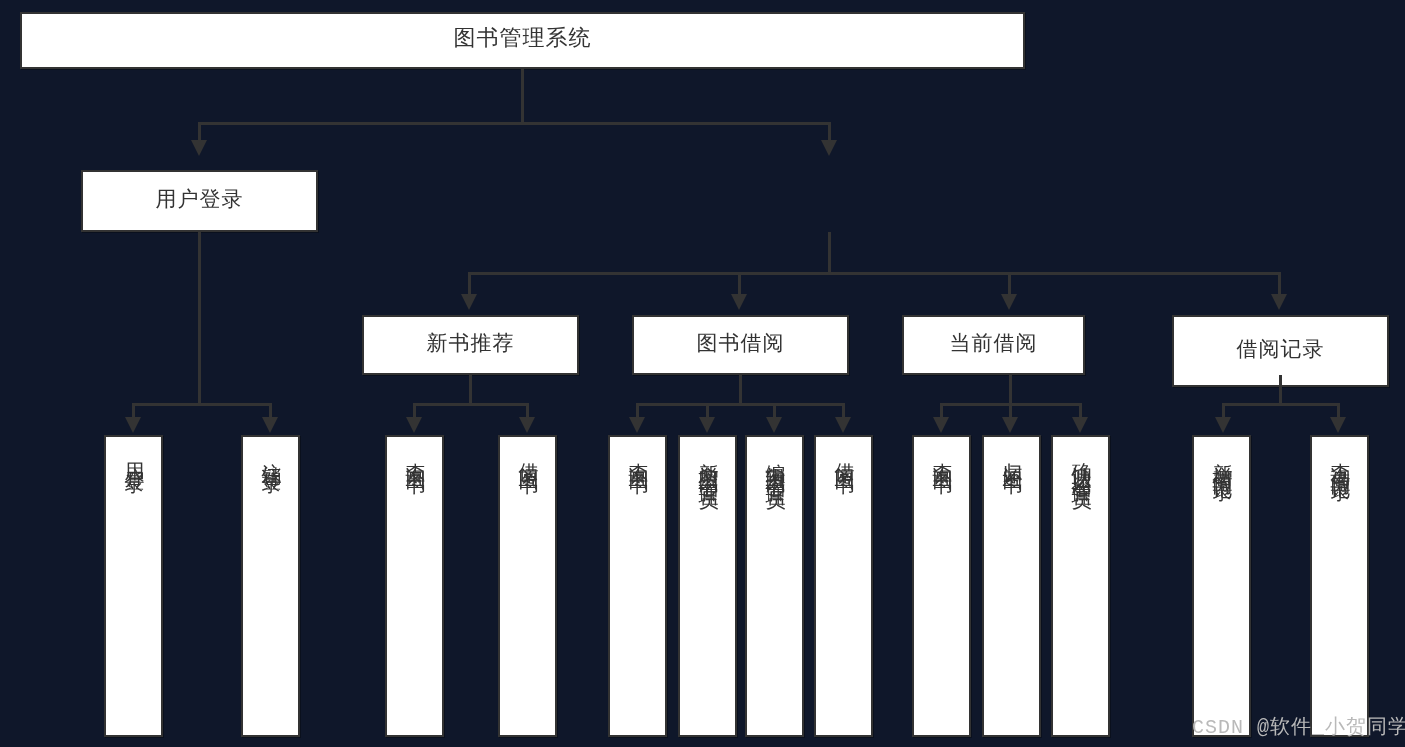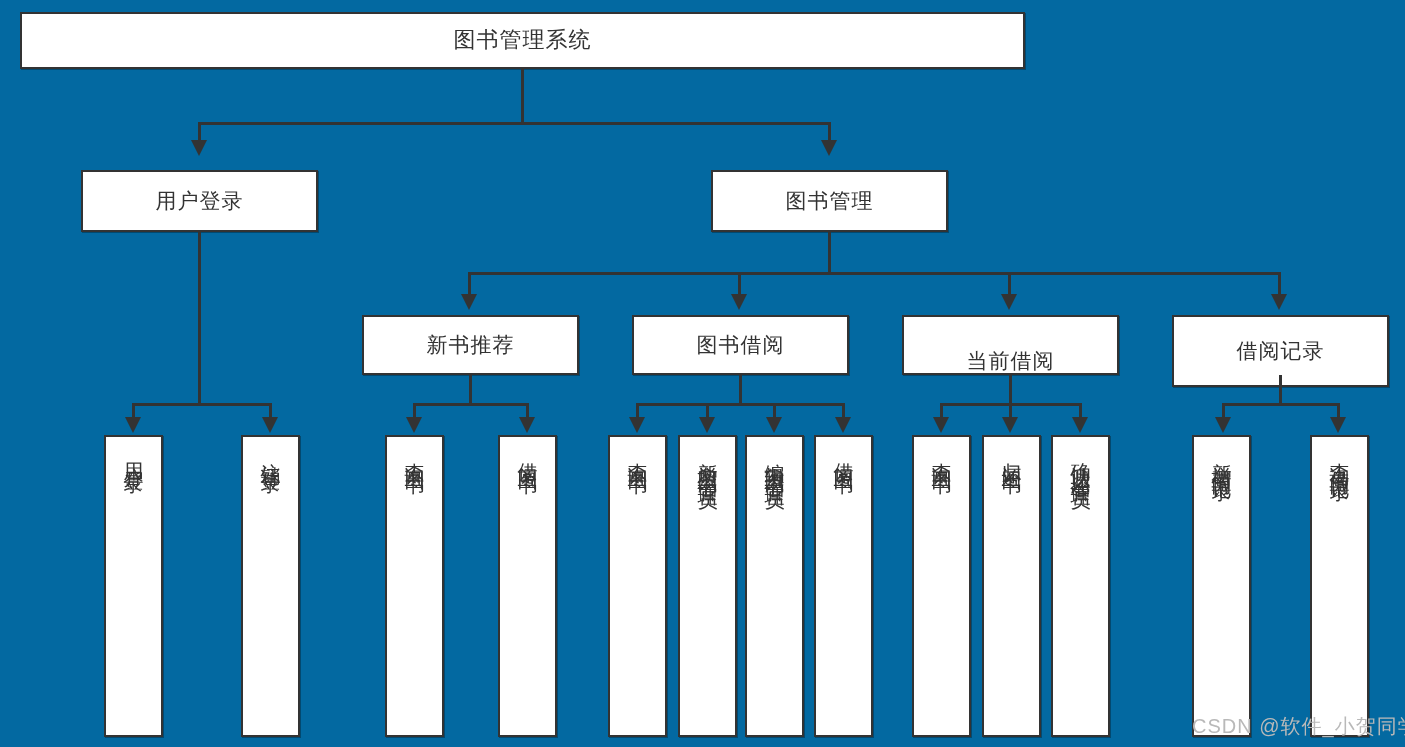--- a/index.html
+++ b/index.html
@@ -7,22 +7,23 @@
     padding: 0;
     background: #ffffff;
   }
   body {
     font-family: "Liberation Sans", "DejaVu Sans", sans-serif;
   }
   #canvas {
     position: relative;
     width: 1405px;
     height: 747px;
-    background: #0369a1;
+    background: #0f172a;
     overflow: hidden;
+    font-family: Liberation Mono, monospace;
   }
   .node {
     position: absolute;
     box-sizing: border-box;
     border: 2px solid #333333;
     background: #ffffff;
     display: flex;
     align-items: center;
     justify-content: center;
     color: #333333;
@@ -93,23 +94,20 @@
   <div class="vline" style="left:521px; top:69px; width:3px; height:55px;"></div>
 
   <div class="hline" style="left:198px; top:122px; width:633px;"></div>
   <div class="vline" style="left:198px; top:122px; width:3px; height:20px;"></div>
   <div class="arrow" style="left:191px; top:140px;"></div>
   <div class="vline" style="left:828px; top:122px; width:3px; height:20px;"></div>
   <div class="arrow" style="left:821px; top:140px;"></div>
 
   <div class="node horiz" style="left:81px; top:170px; width:237px; height:62px;">
     <span class="htext">用户登录</span>
-  </div>
-  <div class="node horiz" style="left:711px; top:170px; width:237px; height:62px;">
-    <span class="htext">图书管理</span>
   </div>
 
   <div class="vline" style="left:198px; top:232px; width:3px; height:173px;"></div>
   <div class="hline" style="left:132px; top:403px; width:137px;"></div>
   <div class="vline" style="left:132px; top:403px; width:3px; height:16px;"></div>
   <div class="arrow" style="left:125px; top:417px;"></div>
   <div class="vline" style="left:269px; top:403px; width:3px; height:16px;"></div>
   <div class="arrow" style="left:262px; top:417px;"></div>
 
   <div class="vline" style="left:828px; top:232px; width:3px; height:42px;"></div>
@@ -122,21 +120,21 @@
   <div class="arrow" style="left:1001px; top:294px;"></div>
   <div class="vline" style="left:1278px; top:272px; width:3px; height:24px;"></div>
   <div class="arrow" style="left:1271px; top:294px;"></div>
 
   <div class="node horiz" style="left:632px; top:315px; width:217px; height:60px;">
     <span class="htext">图书借阅</span>
   </div>
   <div class="node horiz" style="left:362px; top:315px; width:217px; height:60px;">
     <span class="htext">新书推荐</span>
   </div>
-  <div class="node horiz" style="left:902px; top:315px; width:217px; height:60px;align-items:flex-end;">
+  <div class="node horiz" style="left:902px; top:315px; width:183px; height:60px;">
     <span class="htext">当前借阅</span>
   </div>
   <div class="node horiz" style="left:1172px; top:315px; width:217px; height:72px;">
     <span class="htext">借阅记录</span>
   </div>
 
   <div class="vline" style="left:469px; top:375px; width:3px; height:30px;"></div>
   <div class="hline" style="left:413px; top:403px; width:116px;"></div>
   <div class="vline" style="left:413px; top:403px; width:3px; height:16px;"></div>
   <div class="arrow" style="left:406px; top:417px;"></div>

